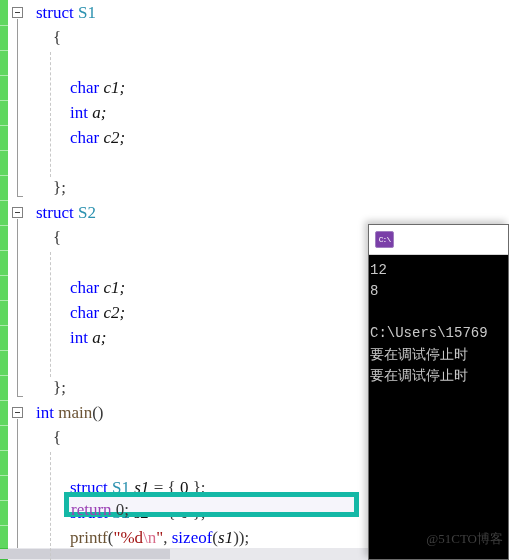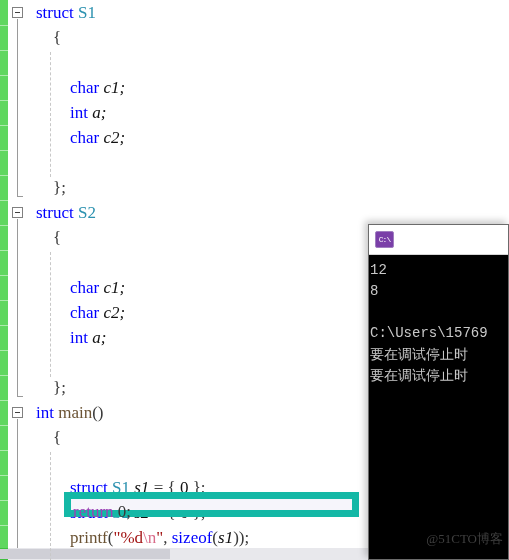--- a/index.html
+++ b/index.html
@@ -67,21 +67,21 @@
   .fn  {color:#6b5334;text-align:right;}   
   .pun {color:#3a3a3a;}   
   .str {color:#a31515;}   
   .esc {color:#d96c8a;}   
   .num {color:#111111;}
   .ret {color:#9b41b5;}   
 
   
   #current-line{
     position:absolute;left:64px;top:492px;width:295px;height:25px;
-    border:7px solid #14b8a6;background:#f6f5fb;
+    border:5px solid #14b8a6;background:#f6f5fb;
     box-sizing:border-box;
   }
   #current-line-text{
     position:absolute;left:0;top:0;line-height:25px;padding-left:2px;
     font-size:17px;font-family:"Liberation Serif", serif;white-space:pre;
   }
 
   
   #h-scroll{
     position:absolute;left:0;bottom:0;width:509px;height:12px;

